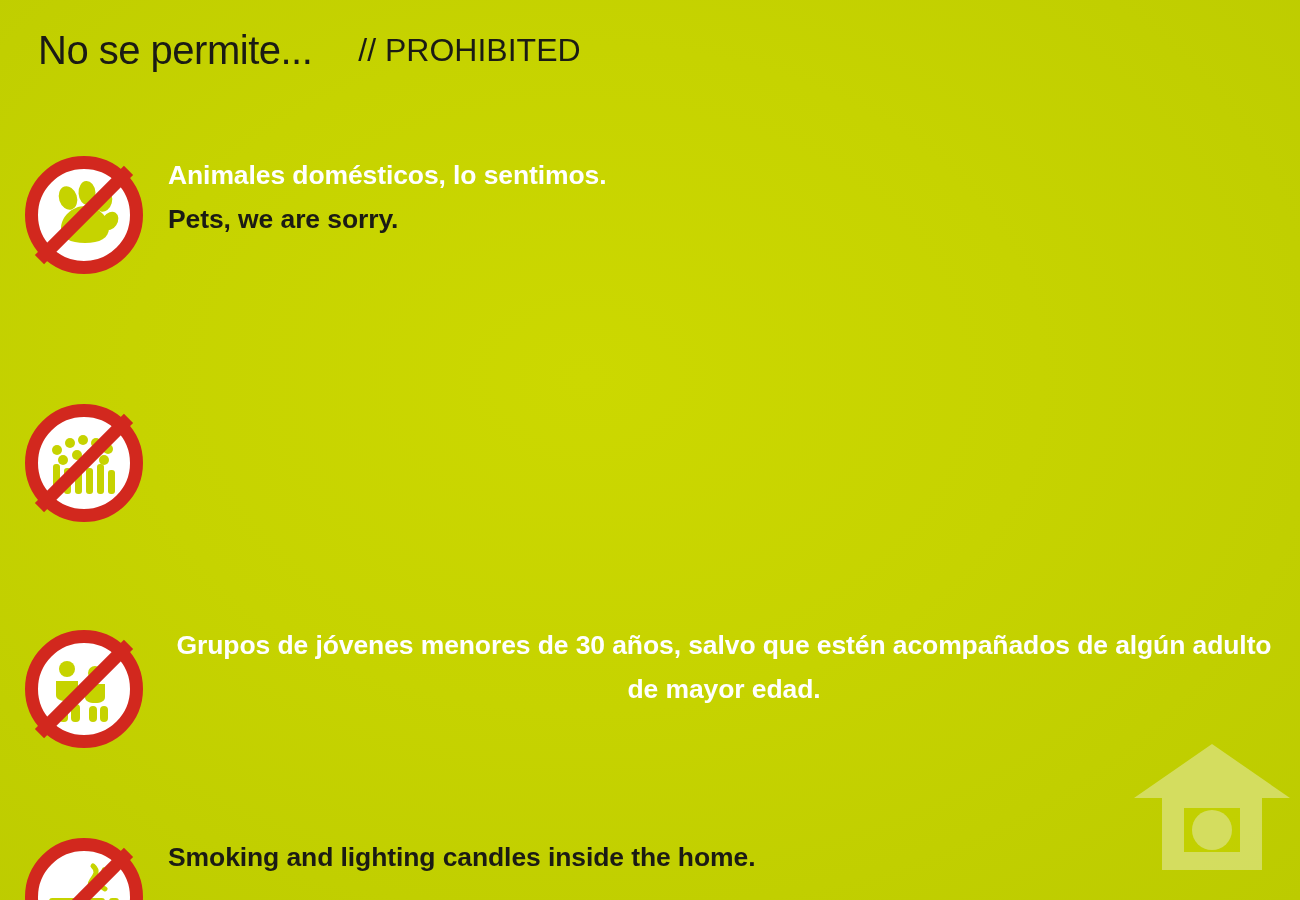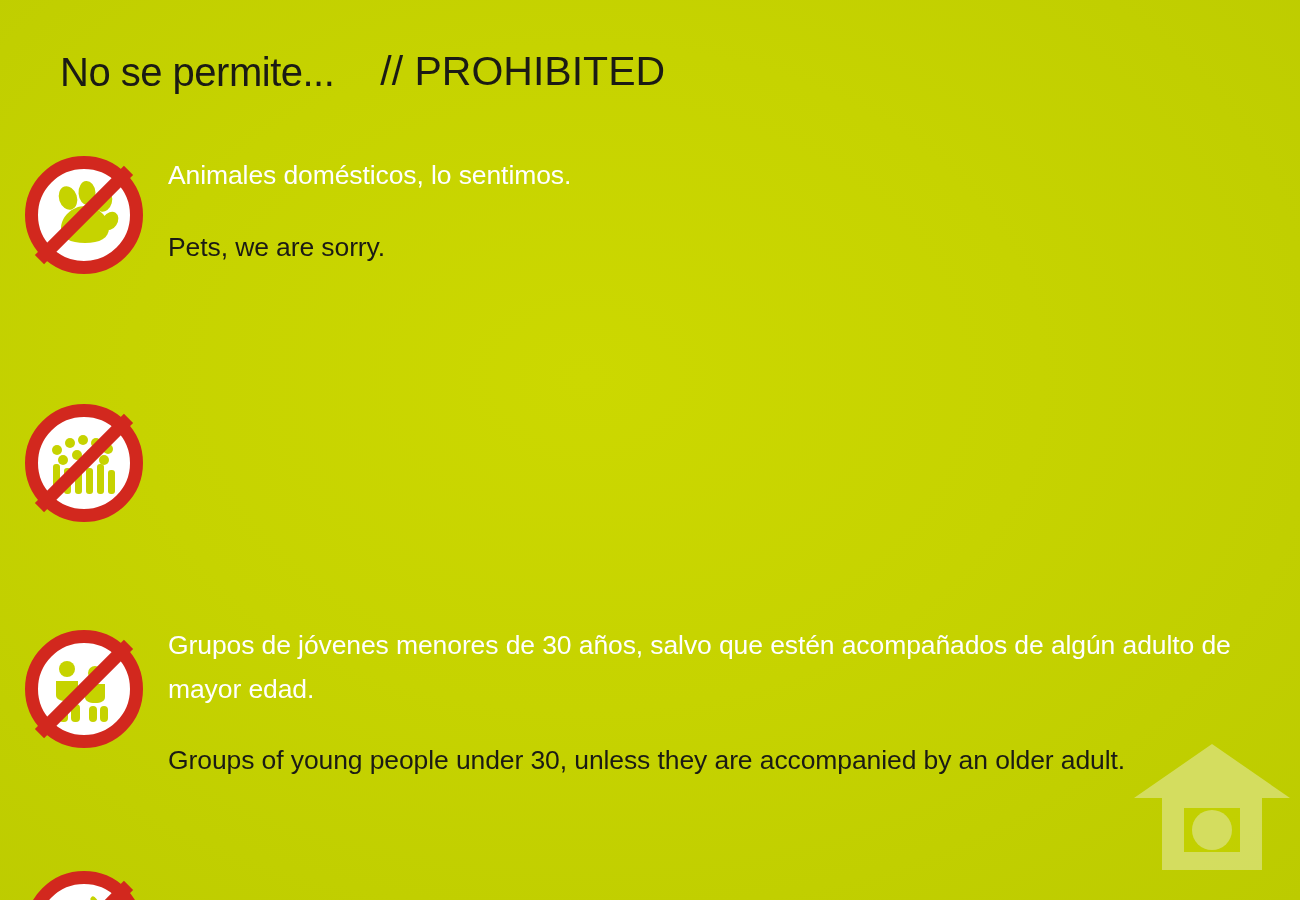--- a/index.html
+++ b/index.html
@@ -19,34 +19,33 @@
     width: 1300px;
     height: 900px;
     background: radial-gradient(ellipse at 45% 42%, #ccd800 0%, #c6d300 45%, #bccb00 100%);
     overflow: hidden;
   }
 
   
   .header {
     position: absolute;
     left: 38px;
-    top: 48px;
+    top: 28px;
     display: flex;
-    align-items: flex-end;
+    align-items: center;
     white-space: nowrap;
-    margin-left: 22px;
   }
   .header .es {
     font-size: 40px;
     font-weight: 400;
     color: #1b1b14;
     letter-spacing: -0.5px;
   }
   .header .en {
-    font-size: 41px;
+    font-size: 32px;
     font-weight: 400;
     color: #1b1b14;
     letter-spacing: 0px;
     margin-left: 46px;
   }
 
   
   .rows {
     position: absolute;
     left: 0;
@@ -65,38 +64,37 @@
     display: flex;
     justify-content: center;
     padding-top: 6px;
   }
   .text-wrap {
     flex: 1 1 auto;
     padding-right: 20px;
   }
   .line-es {
     font-size: 26.5px;
-    font-weight: normal;
+    font-weight: bold;
     color: #ffffff;
     line-height: 1.65;
     letter-spacing: -0.1px;
   }
   .line-en {
     font-size: 26.5px;
-    font-weight: normal;
+    font-weight: bold;
     color: #1b1b14;
     line-height: 1.65;
     letter-spacing: -0.1px;
-    margin-top: 28px;
   }
 
   
   .row-0 { margin-top: 18px; }
   .row-1 { margin-top: 126px; }
-  .row-2 { margin-top: 100px; }
+  .row-2 { margin-top: 100px; text-align: center; }
   .row-3 { margin-top: 86px; }
 
   .row-0 .icon-wrap { padding-top: 0px; }
   .row-1 .icon-wrap { padding-top: 0px; }
   .row-2 .icon-wrap { padding-top: 4px; }
   .row-3 .icon-wrap { padding-top: 0px; }
 
   
   .sign {
     position: relative;
@@ -194,21 +192,20 @@
               <rect x="48" y="76" width="9" height="18" rx="4"></rect>
               <rect x="66" y="78" width="8" height="16" rx="4"></rect>
               <rect x="77" y="78" width="8" height="16" rx="4"></rect>
             </g>
             <rect x="54.5" y="-2" width="13" height="126" fill="#d2281e" transform="rotate(45 61 61)"></rect>
           </svg>
         </div>
       </div>
       <div class="text-wrap">
         <div class="line-es">Grupos de jóvenes menores de 30 años, salvo que estén acompañados de algún adulto de mayor edad.</div>
-        <div class="line-en">Groups of young people under 30, unless they are accompanied by an older adult.</div>
       </div>
     </div>
 
     <div class="row row-3">
       <div class="icon-wrap">
         <div class="sign">
           <svg width="122" height="122" viewBox="0 0 122 122" aria-hidden="true">
             <circle cx="61" cy="61" r="56" fill="#ffffff"></circle>
             <circle cx="61" cy="61" r="52.5" fill="none" stroke="#d2281e" stroke-width="13"></circle>
             <g fill="none" stroke="#c6d300" stroke-width="5" stroke-linecap="round">

